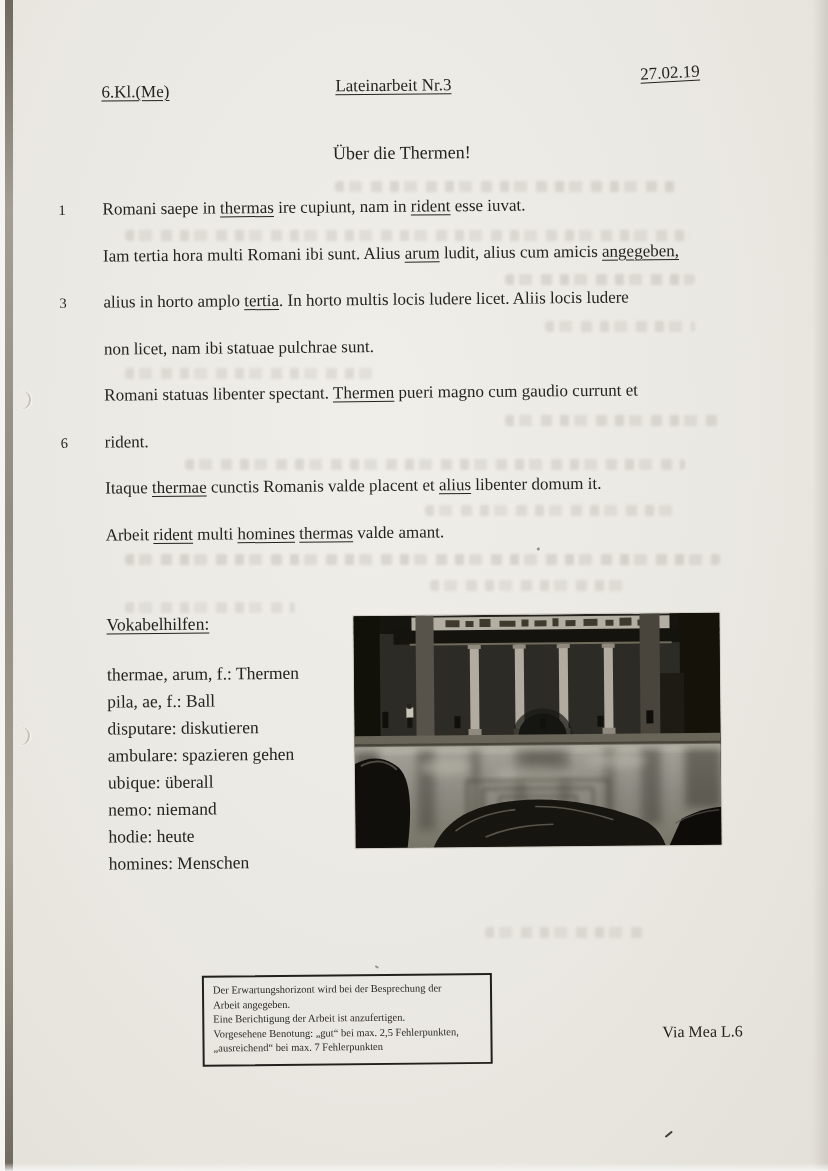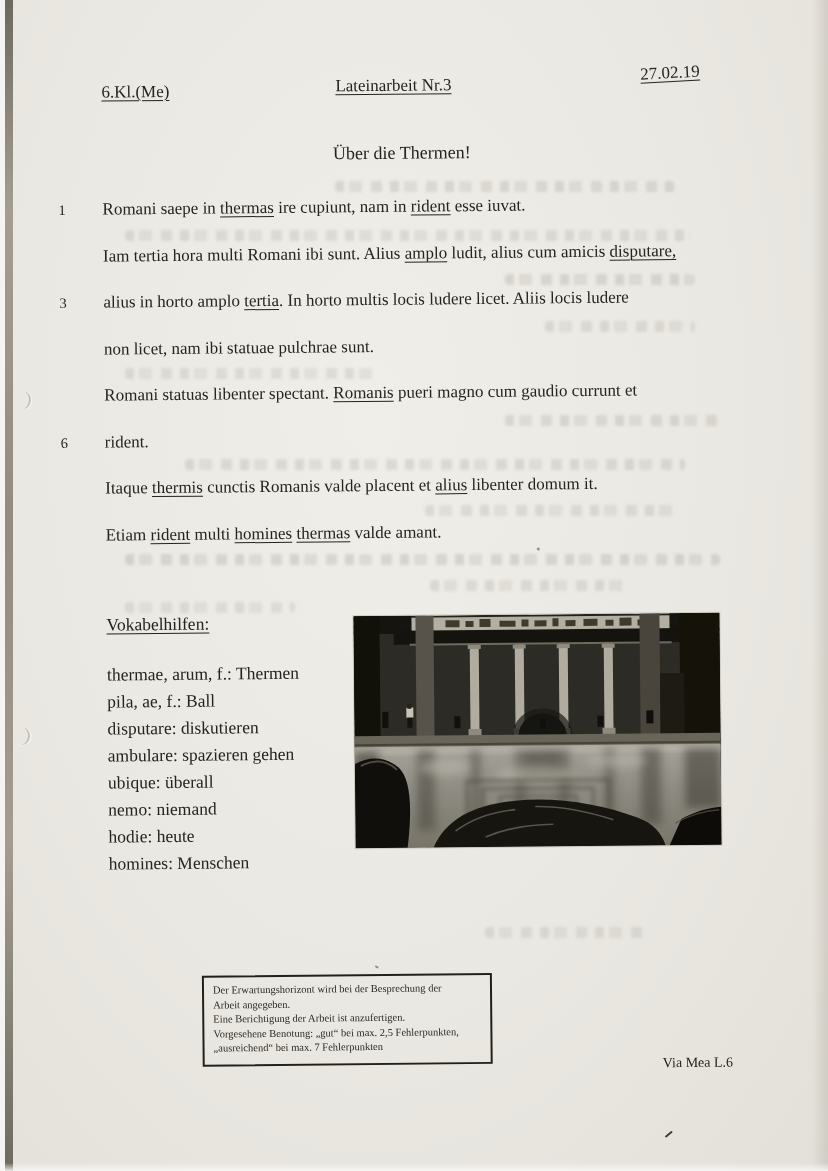--- a/index.html
+++ b/index.html
@@ -33,21 +33,21 @@
   .vocab-list{list-style:none;margin:26px 0 0 0;padding:0;}
   .vocab-list li{font-size:17.5px;line-height:27px;white-space:nowrap;}
   
   .photo{position:absolute;left:352px;top:616px;width:366px;height:232px;margin:0;
     box-shadow:0 0 0 1px #cfccc3;}
   .photo svg{display:block;width:100%;height:100%;}
   
   .note-box{position:absolute;left:197px;top:974px;width:268px;border:2px solid #21201c;
     padding:6px 9px 8px 9px;background:transparent;}
   .note-box div{font-size:10.5px;line-height:14.5px;white-space:nowrap;color:#2a2924;}
-  .footer-ref{position:absolute;left:657px;top:1058px;font-size:14px;white-space:nowrap;}
+  .footer-ref{position:absolute;left:657px;top:1026px;font-size:16px;white-space:nowrap;}
   .pen-mark{position:absolute;left:658px;top:1136px;width:9px;height:2.4px;background:#3c3b37;
     border-radius:2px;transform:rotate(-38deg);}
   .speck{position:absolute;width:3px;height:3px;background:#6d6a62;border-radius:50%;opacity:.7;}
   
   .ghost{position:absolute;height:11px;filter:blur(1.7px);border-radius:4px;
     background:repeating-linear-gradient(90deg,
       rgba(128,124,115,.50) 0 9px, rgba(128,124,115,0) 9px 14px,
       rgba(128,124,115,.36) 14px 27px, rgba(128,124,115,0) 27px 36px,
       rgba(128,124,115,.45) 36px 47px, rgba(128,124,115,0) 47px 55px);}
 </style>
@@ -79,27 +79,27 @@
   <div class="sheet">
 
     <span class="hdr-item u" style="left:105px;top:80px;">6.Kl.(Me)</span>
     <span class="hdr-item u" style="left:339px;top:76px;">Lateinarbeit Nr.3</span>
     <span class="hdr-item u" style="left:644px;top:66px;transform:rotate(-2.4deg);">27.02.19</span>
 
     <div class="doc-heading">Über die Thermen!</div>
 
     <div class="text-block" id="text-lines">
         <div class="text-line"><span class="line-num">1</span><span>Romani saepe in </span><span class="u">thermas</span><span> ire cupiunt, nam in </span><span class="u">rident</span><span> esse iuvat.</span></div>
-        <div class="text-line"><span>Iam tertia hora multi Romani ibi sunt. Alius </span><span class="u">amplo</span><span> ludit, alius cum amicis </span><span class="u">disputare,</span></div>
+        <div class="text-line"><span>Iam tertia hora multi Romani ibi sunt. Alius </span><span class="u">arum</span><span> ludit, alius cum amicis </span><span class="u">angegeben,</span></div>
         <div class="text-line"><span class="line-num">3</span><span>alius in horto amplo </span><span class="u">tertia</span><span>. In horto multis locis ludere licet. Aliis locis ludere</span></div>
         <div class="text-line"><span>non licet, nam ibi statuae pulchrae sunt.</span></div>
-        <div class="text-line"><span>Romani statuas libenter spectant. </span><span class="u">Romanis</span><span> pueri magno cum gaudio currunt et</span></div>
+        <div class="text-line"><span>Romani statuas libenter spectant. </span><span class="u">Thermen</span><span> pueri magno cum gaudio currunt et</span></div>
         <div class="text-line"><span class="line-num">6</span><span>rident.</span></div>
-        <div class="text-line"><span>Itaque </span><span class="u">thermis</span><span> cunctis Romanis valde placent et </span><span class="u">alius</span><span> libenter domum it.</span></div>
-        <div class="text-line"><span>Etiam </span><span class="u">rident</span><span> multi </span><span class="u">homines</span><span> </span><span class="u">thermas</span><span> valde amant.</span></div>
+        <div class="text-line"><span>Itaque </span><span class="u">thermae</span><span> cunctis Romanis valde placent et </span><span class="u">alius</span><span> libenter domum it.</span></div>
+        <div class="text-line"><span>Arbeit </span><span class="u">rident</span><span> multi </span><span class="u">homines</span><span> </span><span class="u">thermas</span><span> valde amant.</span></div>
       </div>
 
     <section class="vocab">
       <div class="vocab-head u">Vokabelhilfen:</div>
       <ul class="vocab-list" id="vocab-list">
           <li>thermae, arum, f.: Thermen</li>
           <li>pila, ae, f.: Ball</li>
           <li>disputare: diskutieren</li>
           <li>ambulare: spazieren gehen</li>
           <li>ubique: überall</li>

